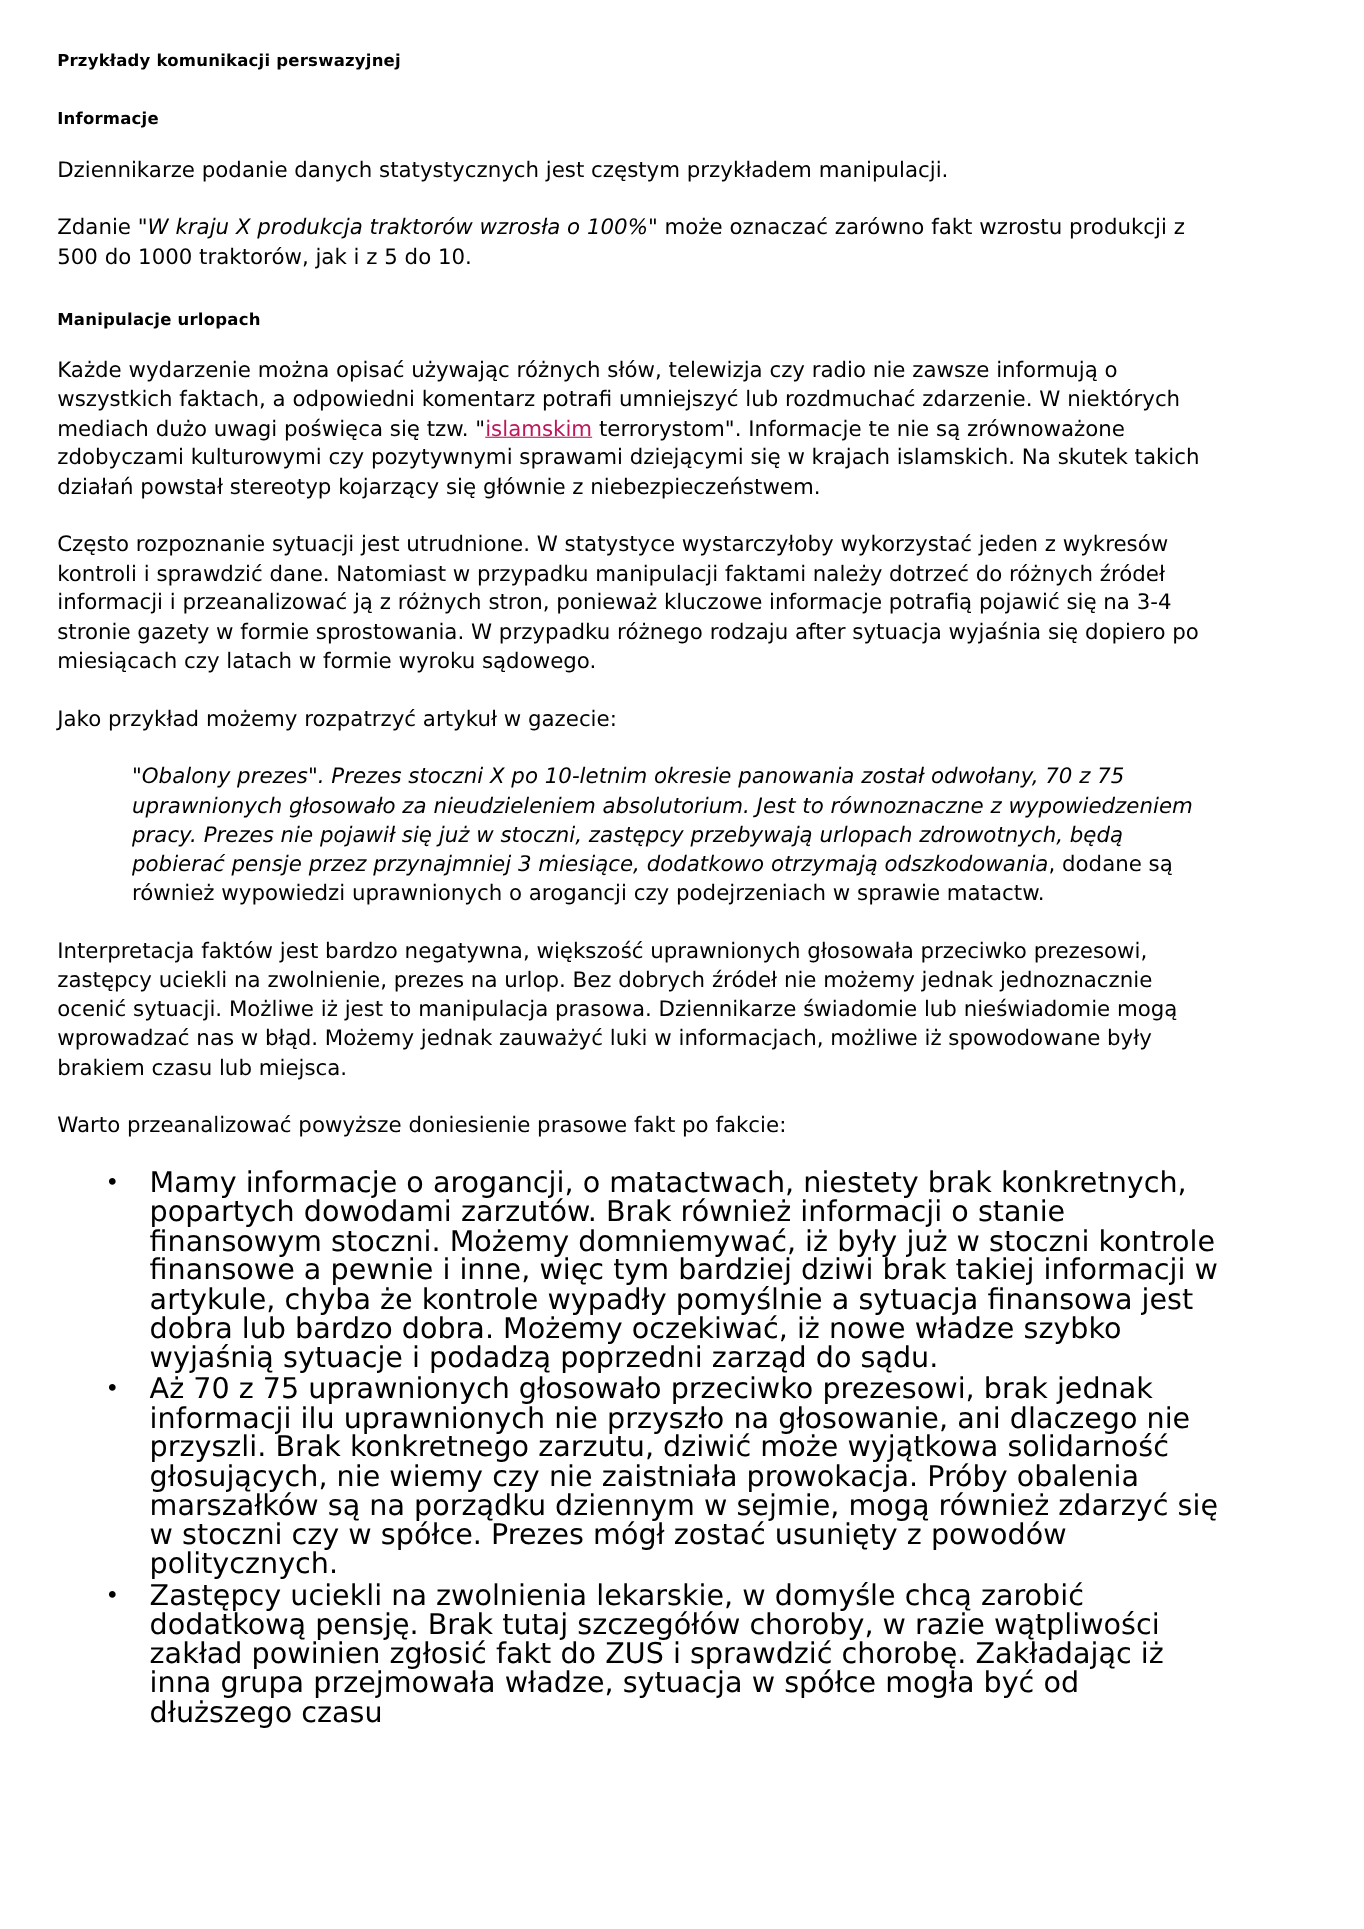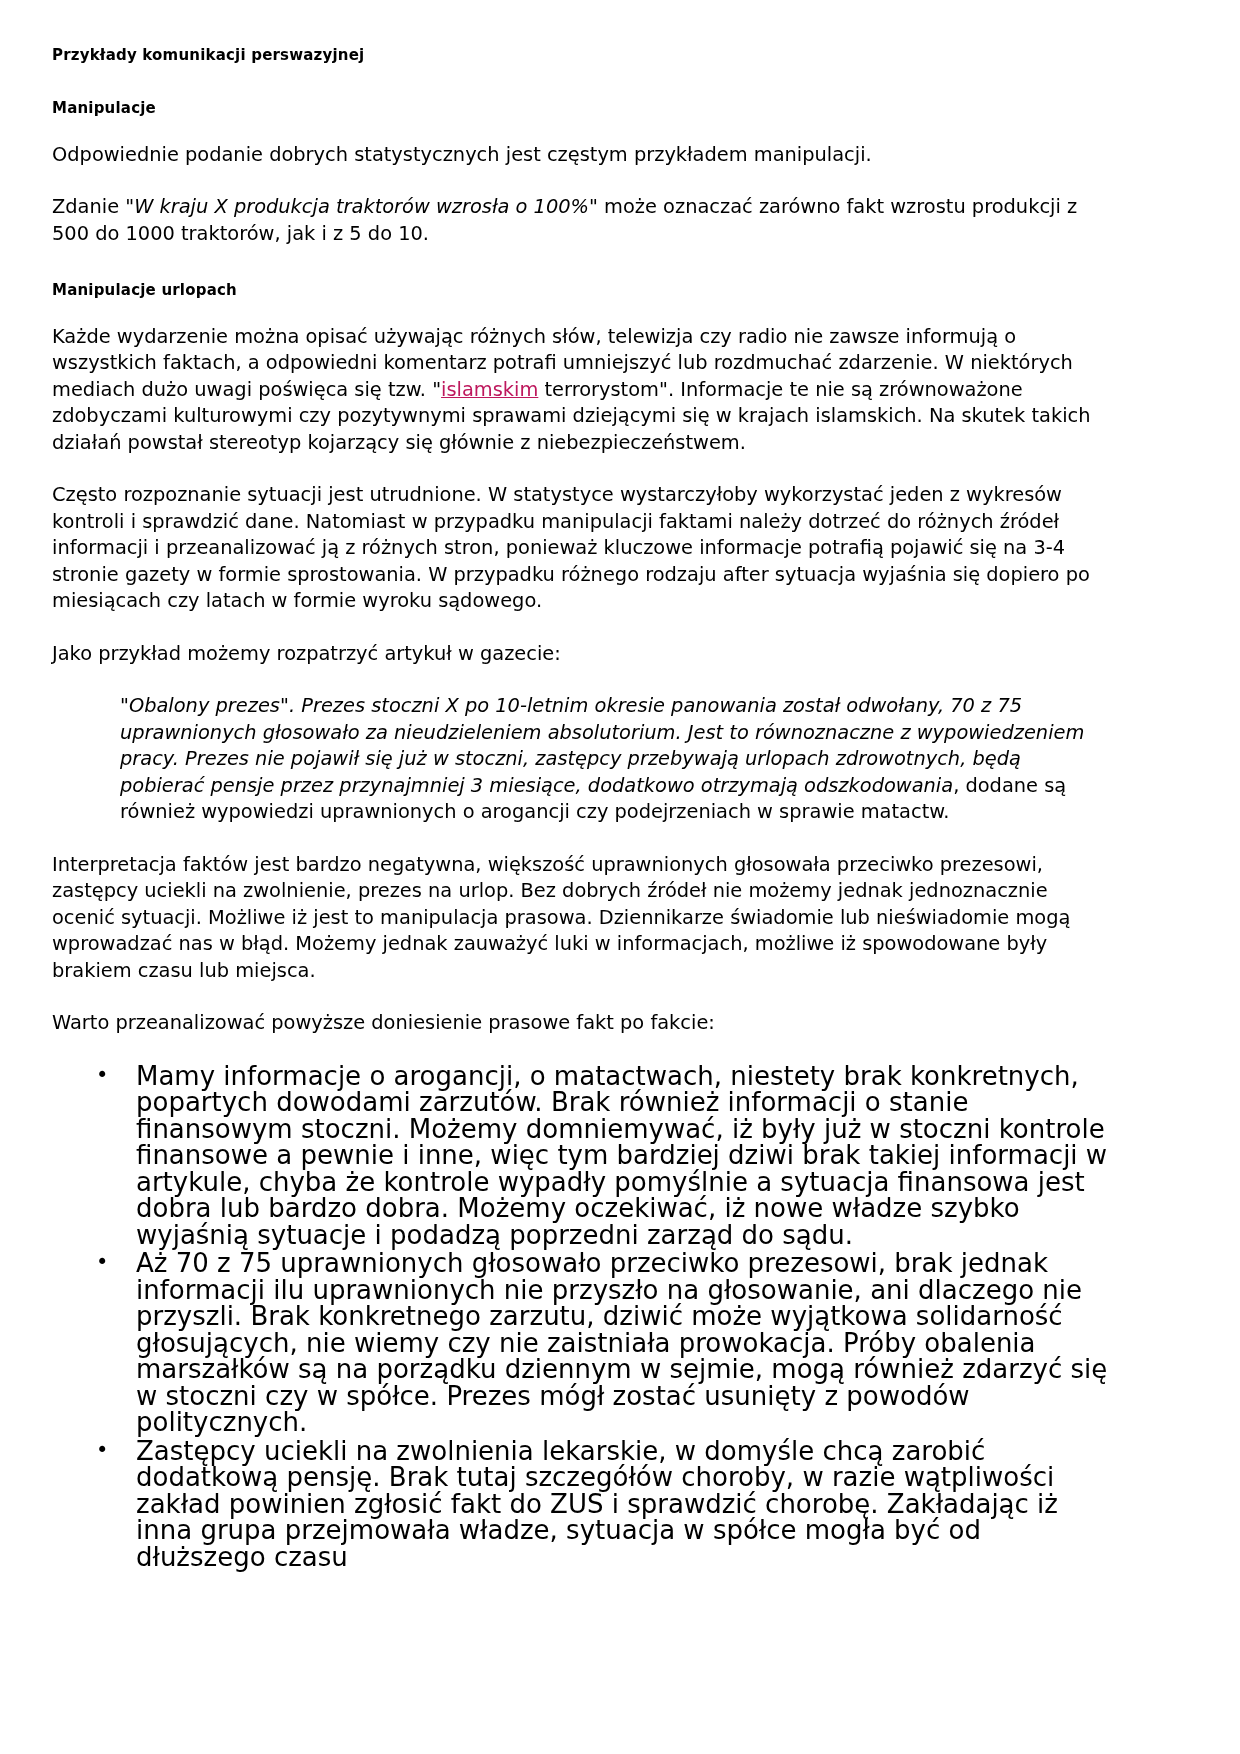--- a/index.html
+++ b/index.html
@@ -96,23 +96,23 @@
   }
 </style>
 </head>
 <body>
 
 <div class="page">
 
   <h1 class="doc-heading">Przykłady komunikacji perswazyjnej</h1>
 
 
-  <h2 class="doc-heading">Manipulacje</h2>
+  <h2 class="doc-heading">Informacje</h2>
 
-  <p class="body-text">Odpowiednie podanie dobrych statystycznych jest częstym przykładem manipulacji.</p>
+  <p class="body-text">Dziennikarze podanie danych statystycznych jest częstym przykładem manipulacji.</p>
 
   <p class="body-text"><span>Zdanie "</span><em class="ital">W kraju X produkcja traktorów wzrosła o 100%</em><span>" może oznaczać zarówno fakt wzrostu produkcji z 500 do 1000 traktorów, jak i z 5 do 10.</span></p>
 
   <h2 class="doc-heading">Manipulacje urlopach</h2>
 
   <p class="body-text"><span>Każde wydarzenie można opisać używając różnych słów, telewizja czy radio nie zawsze informują o wszystkich faktach, a odpowiedni komentarz potrafi umniejszyć lub rozdmuchać zdarzenie. W niektórych mediach dużo uwagi poświęca się tzw. "</span><a href="#" class="link-int">islamskim</a><span> terrorystom". Informacje te nie są zrównoważone zdobyczami kulturowymi czy pozytywnymi sprawami dziejącymi się w krajach islamskich. Na skutek takich działań powstał stereotyp kojarzący się głównie z niebezpieczeństwem.</span></p>
 
   <p class="body-text">Często rozpoznanie sytuacji jest utrudnione. W statystyce wystarczyłoby wykorzystać jeden z wykresów kontroli i sprawdzić dane. Natomiast w przypadku manipulacji faktami należy dotrzeć do różnych źródeł informacji i przeanalizować ją z różnych stron, ponieważ kluczowe informacje potrafią pojawić się na 3-4 stronie gazety w formie sprostowania. W przypadku różnego rodzaju after sytuacja wyjaśnia się dopiero po miesiącach czy latach w formie wyroku sądowego.</p>
 
   <p class="body-text">Jako przykład możemy rozpatrzyć artykuł w gazecie:</p>

